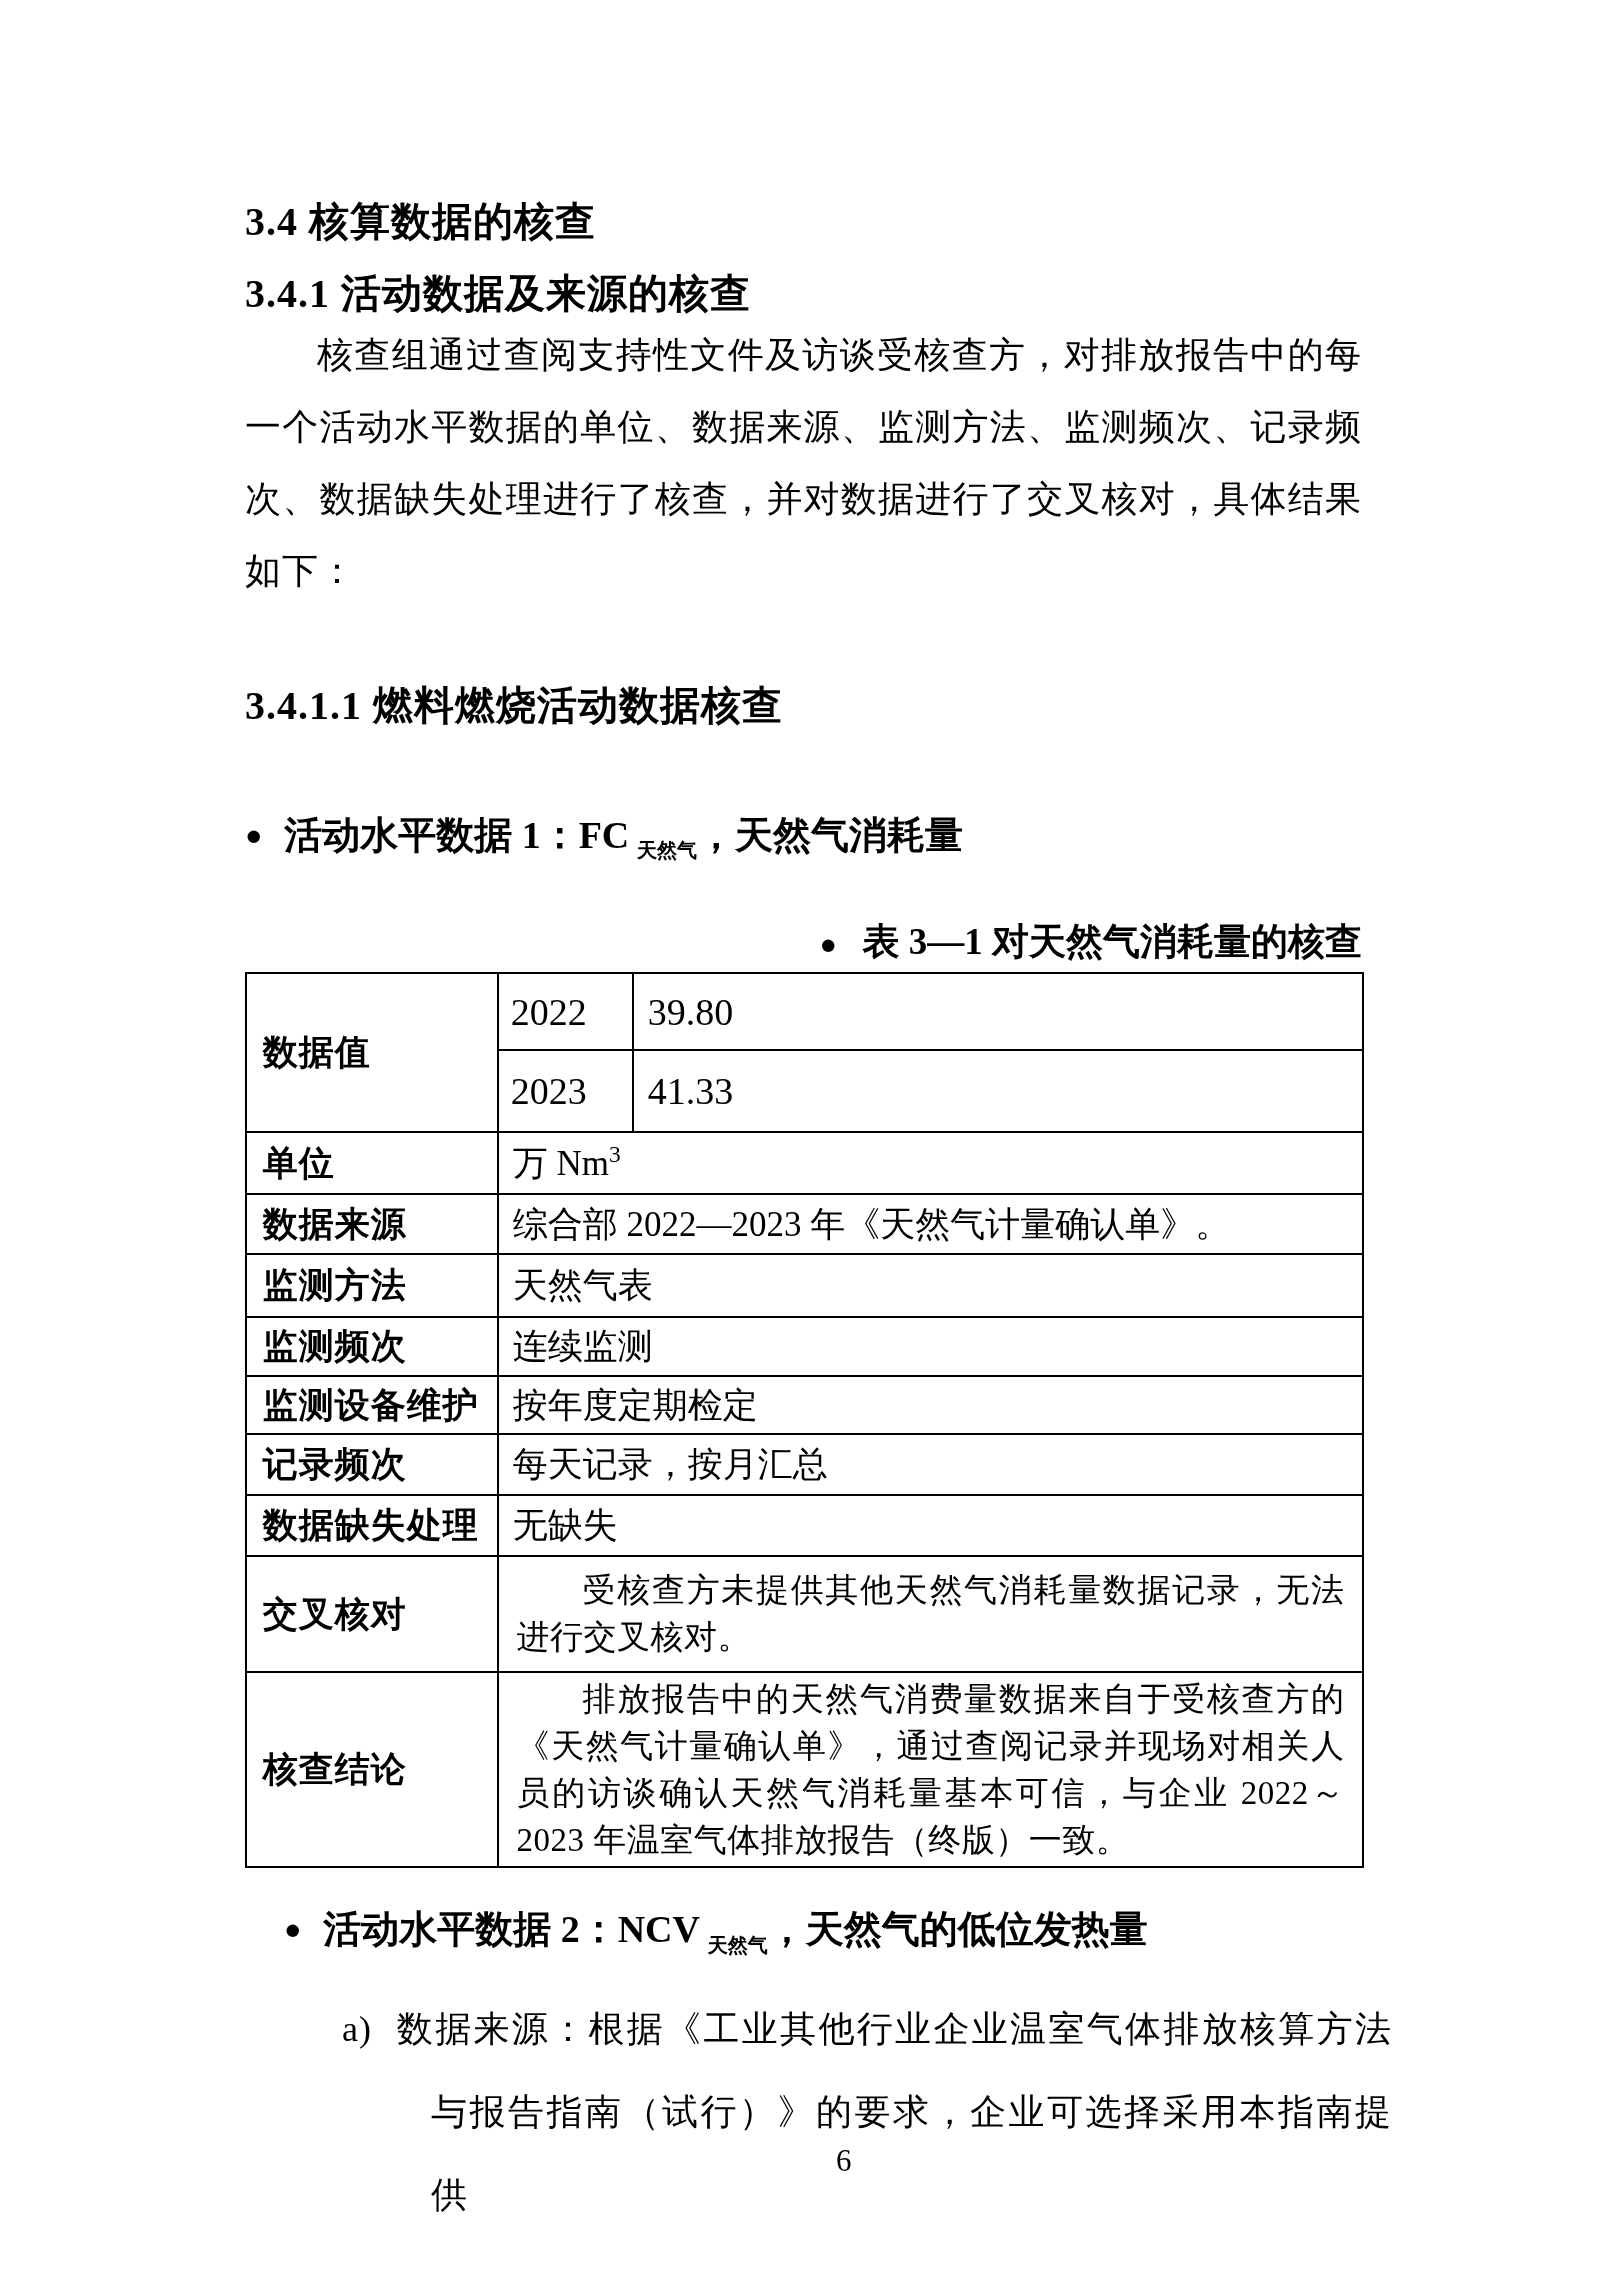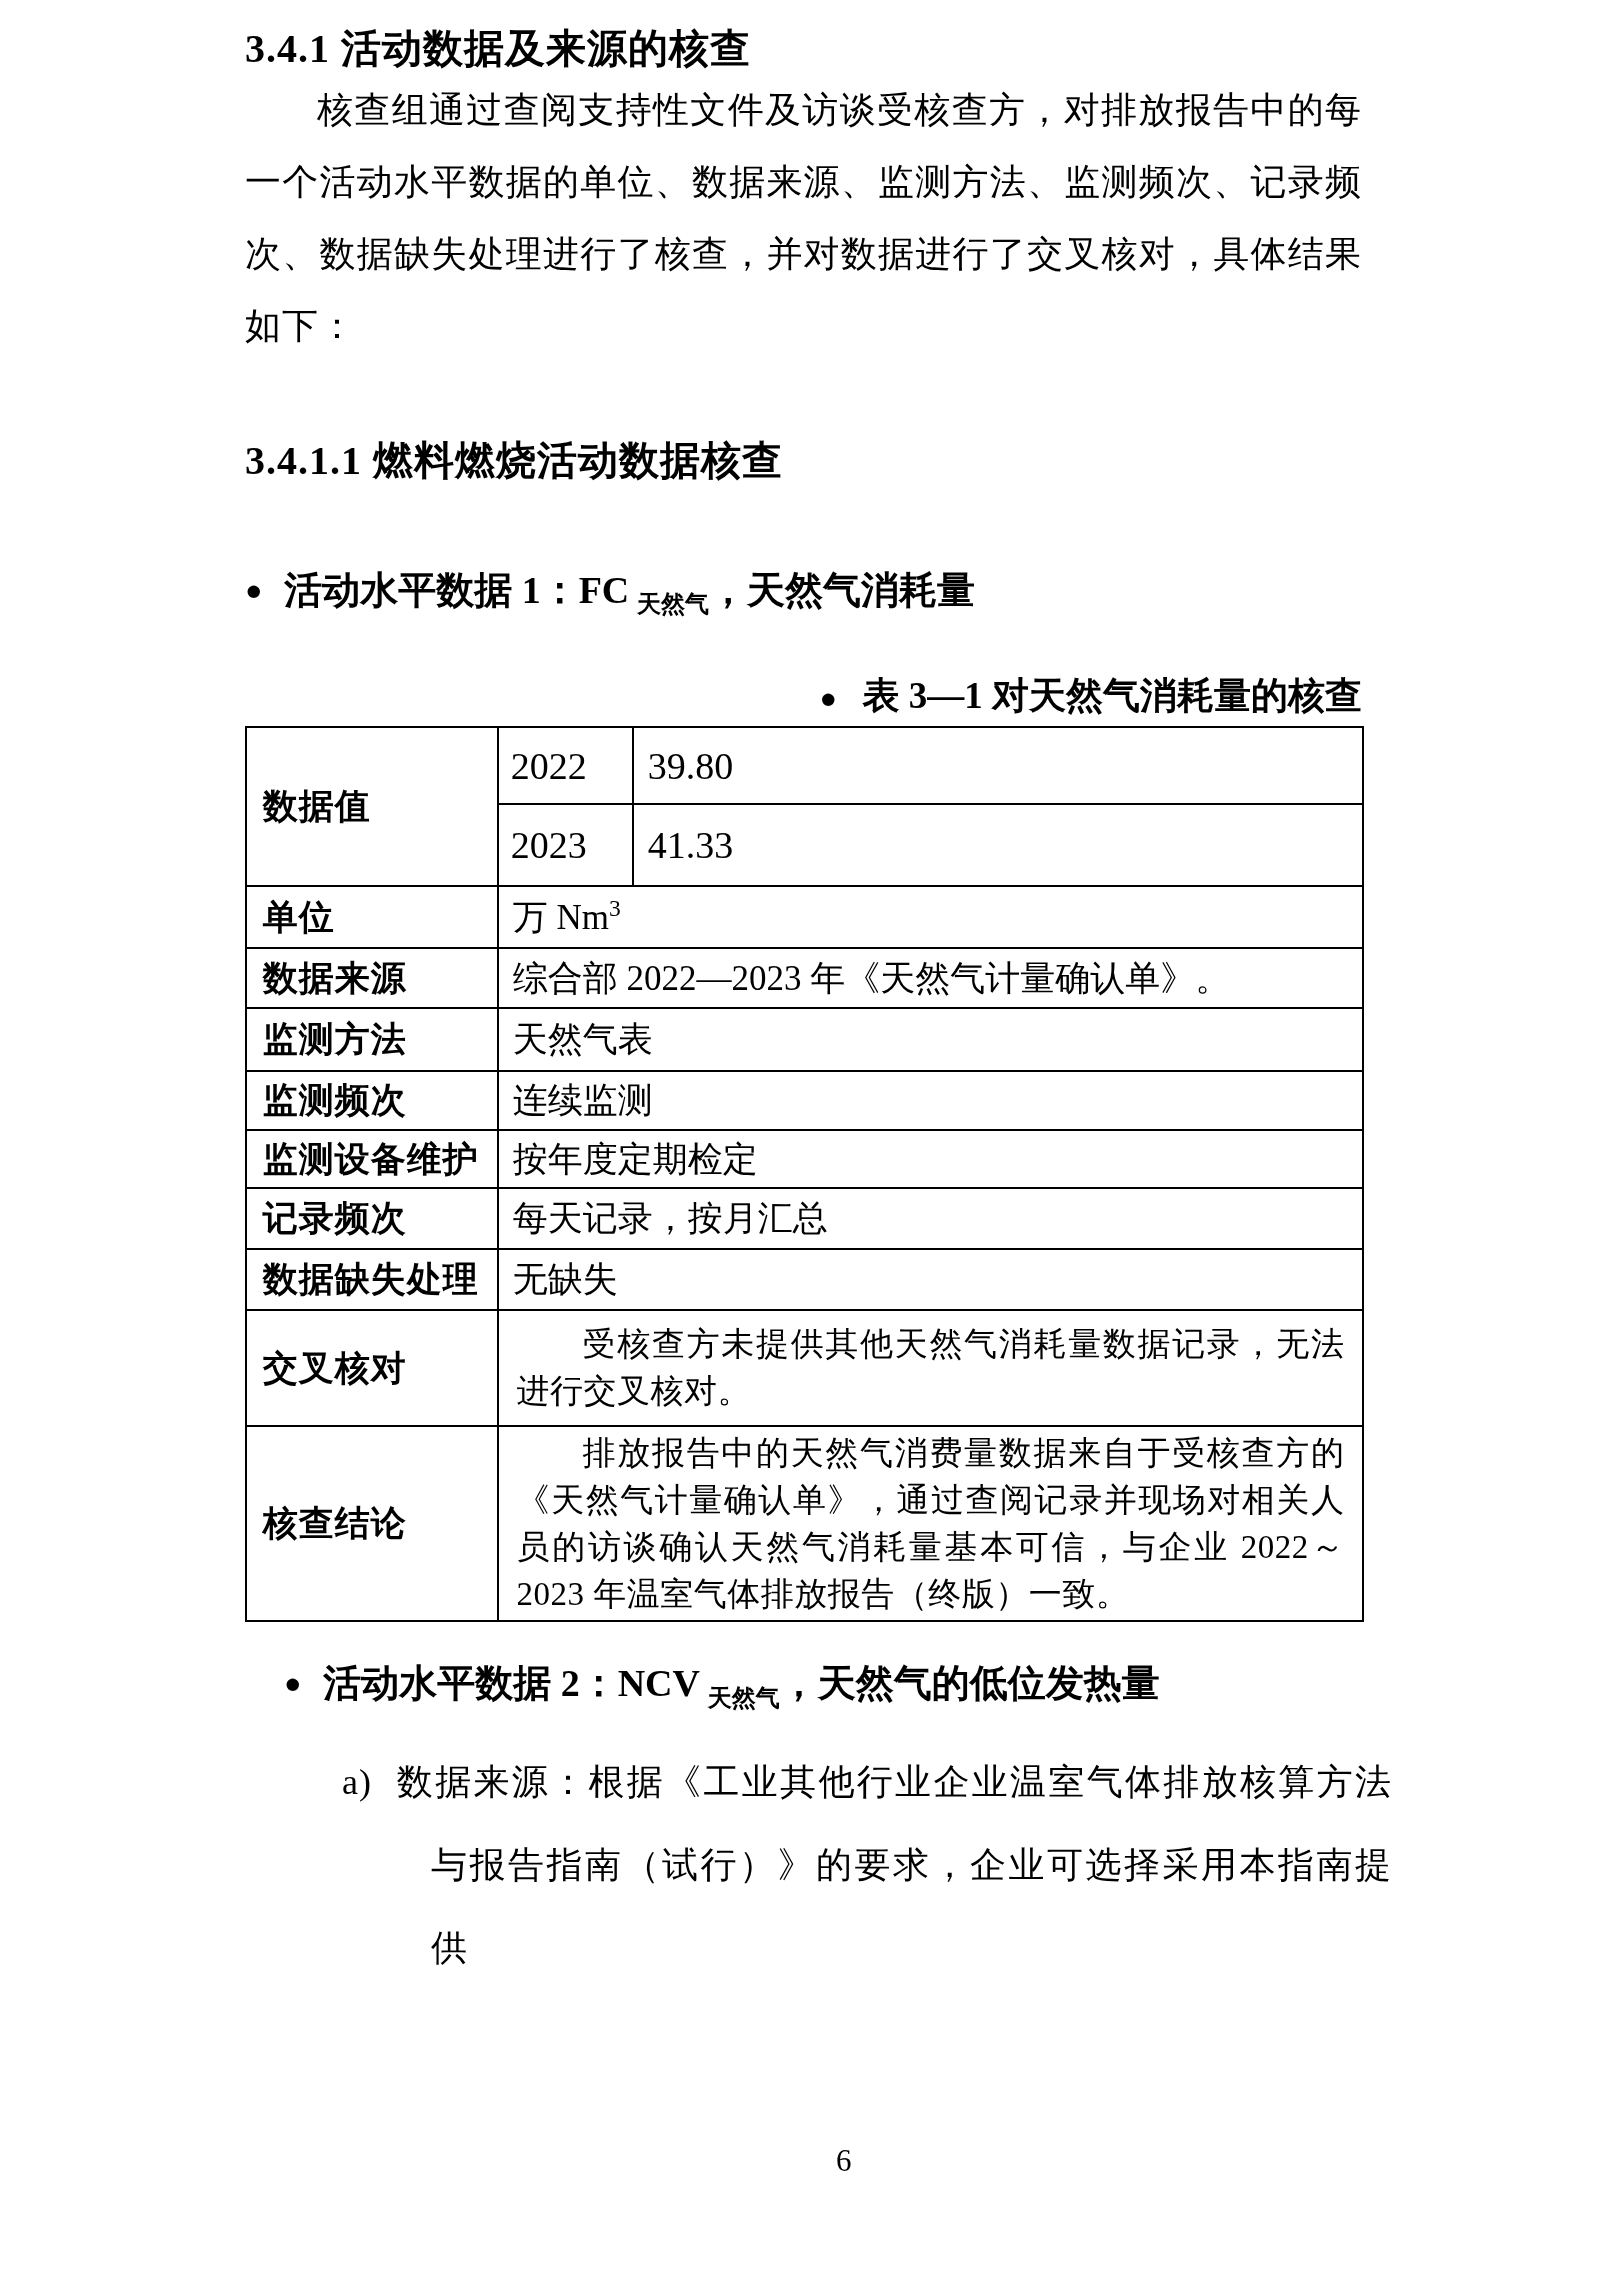--- a/index.html
+++ b/index.html
@@ -14,21 +14,21 @@
   h2{margin-top:24.5px;}
   .body-para{
     margin:2px 0 0 0;font-size:36px;line-height:72px;
     text-align:justify;text-indent:2em;letter-spacing:1px;
   }
   h3{margin-top:75px;}
   .bullet-line{font-weight:bold;font-size:38px;line-height:47px;display:flex;align-items:flex-start;}
   .b1{margin-top:83px;}
   .b2{margin-top:38px;margin-left:39px;}
   .dot{font-size:29px;line-height:47px;margin-right:21.6px;}
-  .subscript{font-size:24px;vertical-align:-9.8px;margin-left:7.8px;letter-spacing:0;}
+  .subscript{font-size:20px;vertical-align:-9.8px;margin-left:7.8px;letter-spacing:0;}
   .table-title{
     margin-top:44px;text-align:right;font-weight:bold;font-size:37px;line-height:47px;
   }
   .table-title .dot{margin-right:25.5px;font-size:29px;}
   table{border-collapse:collapse;table-layout:fixed;width:1117px;margin-top:3.9px;}
   col.c1{width:252px;}col.c2{width:135px;}col.c3{width:730px;}
   td{border:2px solid #000;}
   .lbl{font-weight:bold;font-size:35px;padding-left:15.7px;vertical-align:middle;letter-spacing:1px;}
   .yr{font-size:38px;padding-left:11.8px;vertical-align:middle;}
   .val{font-size:35px;padding-left:13.7px;vertical-align:middle;}
@@ -55,20 +55,21 @@
     text-align:justify;letter-spacing:1px;
   }
   .item-a .marker{margin-right:23.5px;}
   .page-num{position:absolute;top:2143px;left:836px;font-size:31px;}
 </style>
 </head>
 <body>
 
 <div class="content">
 
+  <h1>3.4  核算数据的核查</h1>
   <h2>3.4.1  活动数据及来源的核查</h2>
 
   <p class="body-para">核查组通过查阅支持性文件及访谈受核查方，对排放报告中的每一个活动水平数据的单位、数据来源、监测方法、监测频次、记录频次、数据缺失处理进行了核查，并对数据进行了交叉核对，具体结果如下：</p>
 
   <h3>3.4.1.1 燃料燃烧活动数据核查</h3>
 
   <div class="bullet-line b1">
     <span class="dot">●</span>
     <span class="b-text"><span>活动水平数据 1：FC</span><span class="subscript">天然气</span><span>，天然气消耗量</span></span>
   </div>

